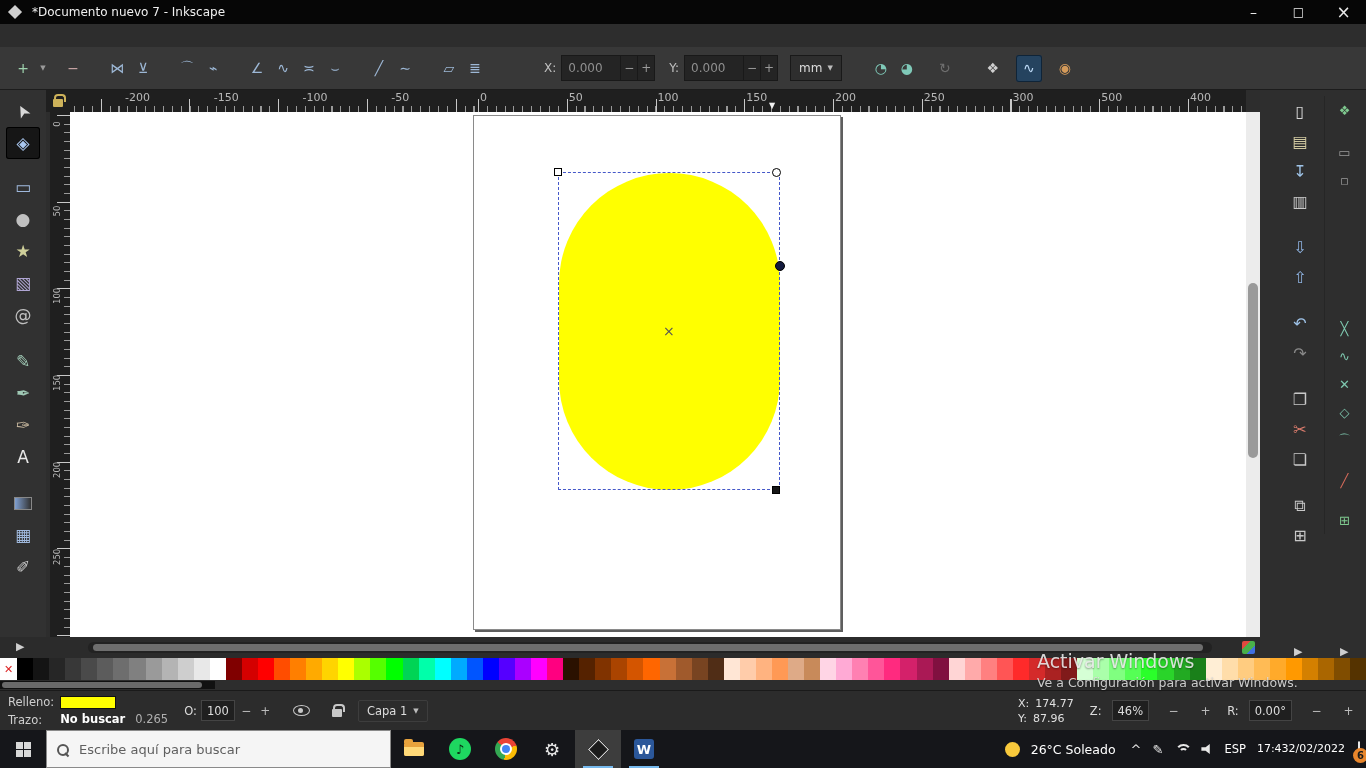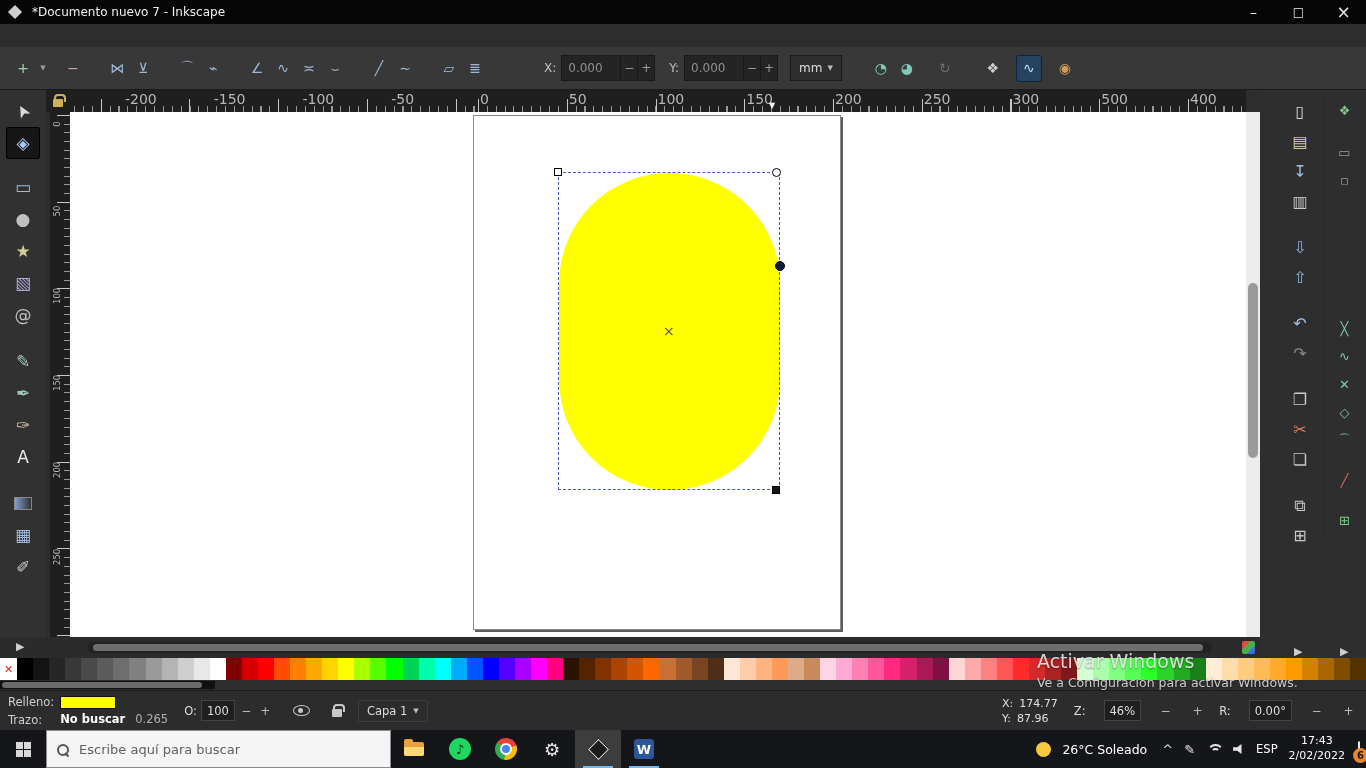--- a/index.html
+++ b/index.html
@@ -39,21 +39,21 @@
   .tool.active{background:#161616;box-shadow:inset 0 0 0 1px #000;}
   [data-name="selector-tool"] .tglyph{display:inline-block;transform:rotate(-118deg);}
   [data-name="gradient-tool"] .tglyph{width:18px;height:13px;background:linear-gradient(90deg,#7f9fd0,rgba(127,159,208,0));border:1px solid #888;}
   
   .ruler-corner{position:absolute;left:46px;top:90px;width:24px;height:22px;background:#1f1f1f;display:flex;align-items:center;justify-content:center;}
   .lockicon{position:relative;width:10px;height:8px;background:#cdb25a;border-radius:1px;margin-top:4px;}
   .lockicon::before{content:"";position:absolute;left:1px;top:-5px;width:8px;height:6px;border:2px solid #cdb25a;border-bottom:none;border-radius:4px 4px 0 0;}
   .hruler{position:absolute;left:70px;top:90px;width:1176px;height:22px;background:#1f1f1f;overflow:hidden;}
   .hticks-minor{position:absolute;left:0;bottom:0;width:100%;height:6px;background:repeating-linear-gradient(90deg,#9a9a9a 0 1px,transparent 1px 8.875px);background-position-x:408px;}
   .hticks-major{position:absolute;left:0;bottom:0;width:100%;height:13px;background:repeating-linear-gradient(90deg,#c8c8c8 0 1px,transparent 1px 88.75px);background-position-x:408px;}
-  .rlabel{position:absolute;top:1px;font-size:14px;color:#b8b8b8;}
+  .rlabel{position:absolute;top:1px;font-size:11px;color:#b8b8b8;}
   .hmarker{position:absolute;left:699px;top:11px;color:#f0f0f0;font-size:8px;}
   .vruler{position:absolute;left:50px;top:112px;width:20px;height:525px;background:#1f1f1f;overflow:hidden;}
   .vticks-minor{position:absolute;right:0;top:0;width:6px;height:100%;background:repeating-linear-gradient(180deg,#9a9a9a 0 1px,transparent 1px 8.67px);background-position-y:3px;}
   .vticks-major{position:absolute;right:0;top:0;width:13px;height:100%;background:repeating-linear-gradient(180deg,#c8c8c8 0 1px,transparent 1px 86.7px);background-position-y:3px;}
   .rvlabel{position:absolute;left:0;width:14px;text-align:center;font-size:8.5px;color:#b8b8b8;transform:rotate(-90deg);}
   
   .canvas{position:absolute;left:70px;top:112px;width:1176px;height:525px;background:#ffffff;overflow:hidden;}
   .page{position:absolute;left:403px;top:3px;width:368px;height:515px;background:#fff;border:1px solid #8a8a8a;box-shadow:2px 2px 0 0 #5e5e5e;}
   .shape{position:absolute;left:489px;top:61px;width:221px;height:317px;border-radius:111px;background:#ffff00;}
   .selbox{position:absolute;left:488px;top:60px;width:222px;height:318px;border:1px dashed #4558c9;}
@@ -97,21 +97,21 @@
   .sb-box{background:#1f1f1f;border:1px solid #444;height:21px;display:flex;align-items:center;padding:0 5px;color:#ddd;}
   .mini-btn{width:15px;height:19px;display:flex;align-items:center;justify-content:center;color:#bbb;font-size:12px;}
   .eye{position:relative;width:17px;height:11px;border:1.5px solid #c8c8c8;border-radius:50%;margin-left:20px;}
   .eye::after{content:"";position:absolute;left:4.5px;top:2px;width:5px;height:5px;background:#c8c8c8;border-radius:50%;}
   .sb-lock{position:relative;width:10px;height:8px;background:#c8c8c8;border-radius:1px;margin-left:22px;margin-top:4px;}
   .sb-lock::before{content:"";position:absolute;left:1px;top:-5px;width:8px;height:6px;border:2px solid #c8c8c8;border-bottom:none;border-radius:4px 4px 0 0;}
   .layer-btn{display:flex;align-items:center;gap:6px;margin-left:16px;padding:3px 8px;border:1px solid #3d3d3d;border-radius:2px;}
   .sb-right{margin-left:auto;display:flex;align-items:center;margin-right:10px;}
   .xy{display:flex;flex-direction:column;align-items:flex-start;gap:2px;font-size:11px;margin-right:16px;color:#e0e0e0;}
   .xy .row{display:flex;gap:6px;}
-  .zr{display:flex;align-items:center;gap:17px;margin-left:18px;}
+  .zr{display:flex;align-items:center;gap:17px;margin-left:10px;}
   
   .watermark{position:absolute;left:1037px;top:650px;z-index:40;color:#e8e8e8;text-shadow:0 1px 2px rgba(0,0,0,.45);opacity:.9;pointer-events:none;}
   .watermark .l1{font-size:19px;}
   .watermark .l2{font-size:12.5px;color:#dcdcdc;margin-top:3px;}
   
   .taskbar{position:absolute;left:0;top:730px;width:1366px;height:38px;background:#15161a;display:flex;align-items:stretch;color:#fff;z-index:60;}
   .start{width:46px;display:flex;align-items:center;justify-content:center;flex:none;}
   .winlogo{display:grid;grid-template-columns:7px 7px;grid-template-rows:7px 7px;gap:1px;}
   .winlogo span{background:#d8d8d8;}
   .searchbox{width:345px;background:#f5f5f5;border:1px solid #8a8a8a;display:flex;align-items:center;padding-left:10px;gap:9px;flex:none;}
@@ -136,21 +136,21 @@
   .tray{margin-left:auto;display:flex;align-items:center;gap:11px;font-size:12px;}
   .sun{width:15px;height:15px;border-radius:50%;background:#f8c93c;}
   .weather-text{font-size:12.5px;}
   .chev{font-size:13px;color:#e0e0e0;margin-left:4px;}
   .tray-pen{font-size:13px;color:#e8e8e8;}
   .wifi{position:relative;width:16px;height:12px;}
   .wifi::before{content:"";position:absolute;left:1px;top:1px;width:13px;height:13px;border:2px solid #e8e8e8;border-color:#e8e8e8 transparent transparent transparent;border-radius:50%;}
   .wifi::after{content:"";position:absolute;left:5px;top:5px;width:5px;height:5px;border:2px solid #e8e8e8;border-color:#e8e8e8 transparent transparent transparent;border-radius:50%;}
   .speaker{width:12px;height:12px;background:#e8e8e8;clip-path:polygon(0 35%,35% 35%,70% 8%,70% 92%,35% 65%,0 65%);}
   .lang{font-size:11.5px;}
-  .clock{display:flex;flex-direction:column;align-items:center;font-size:11px;line-height:1.35;}
+  .clock{display:flex;flex-direction:row;align-items:center;font-size:11px;line-height:1.35;}
   .action{position:relative;margin-left:2px;margin-right:6px;}
   .bubble{position:relative;width:16px;height:13px;border:1.5px solid #e8e8e8;border-radius:2px;}
   .bubble::after{content:"";position:absolute;left:1px;bottom:-4px;border:3px solid transparent;border-top-color:#e8e8e8;}
   .badge{position:absolute;right:-8px;bottom:-7px;width:15px;height:15px;border-radius:50%;background:#e8862c;color:#1a1a1a;font-size:10px;display:flex;align-items:center;justify-content:center;font-weight:bold;}
 </style>
 </head>
 <body>
 
 <div class="screen" data-name="inkscape-window">
 

